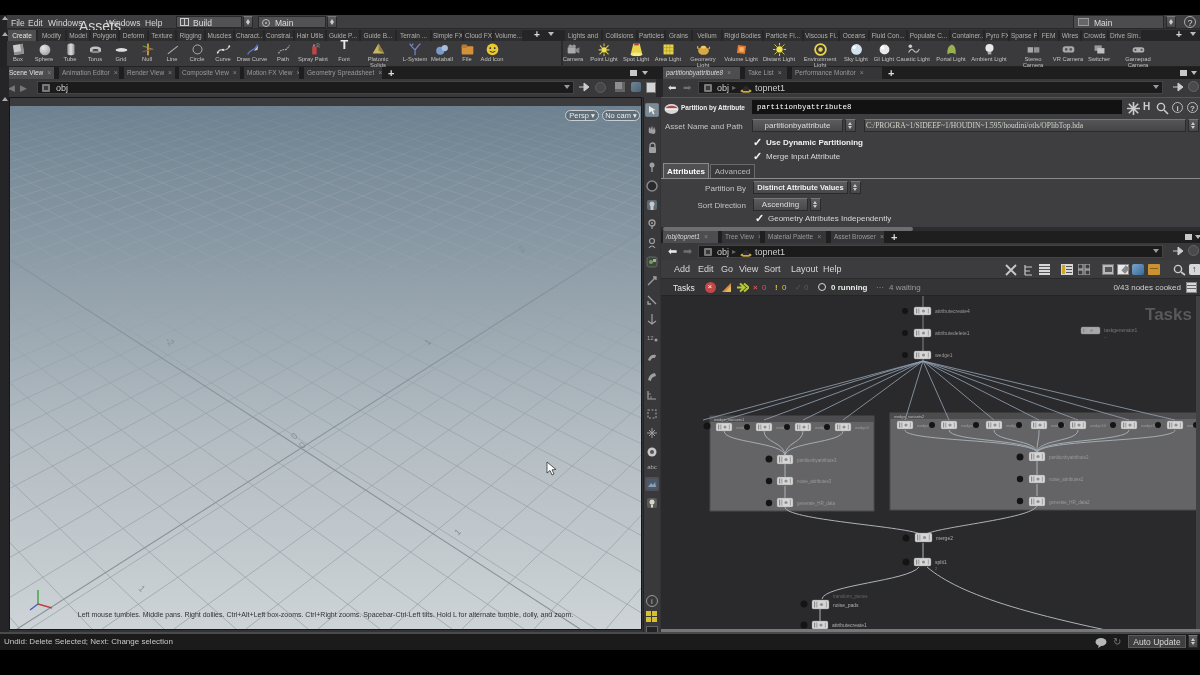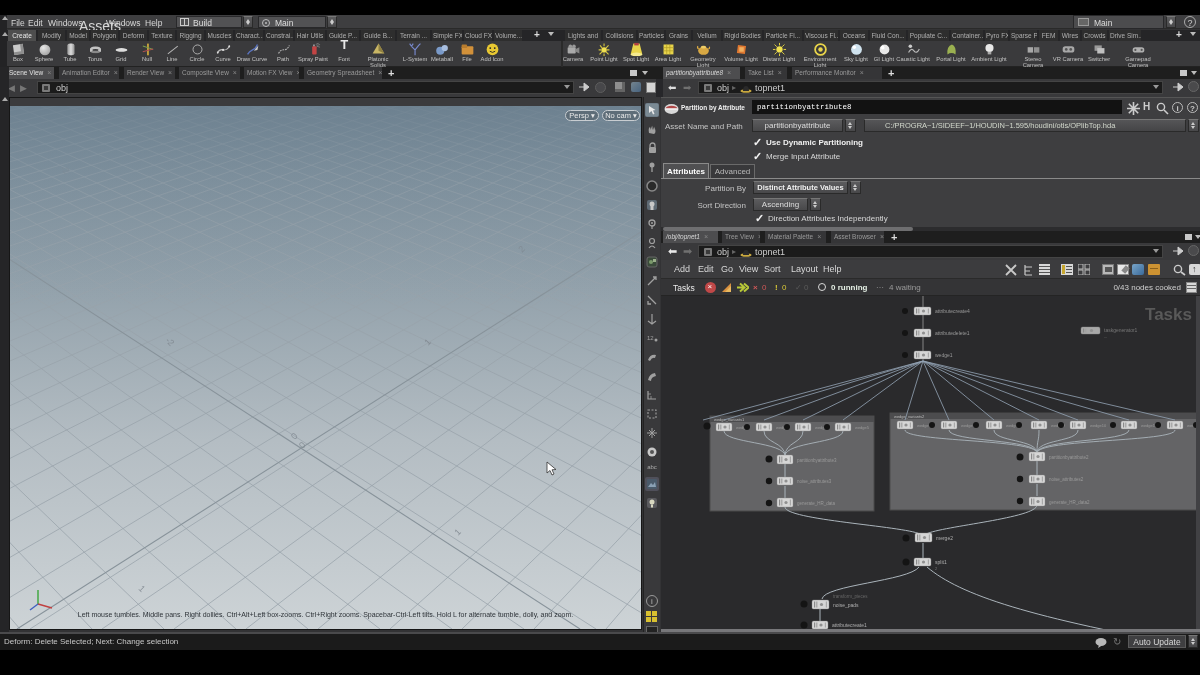--- a/index.html
+++ b/index.html
@@ -635,37 +635,37 @@
 <span class="abs" style="left:482px;top:3px;font-size:10px;font-weight:bold;color:#ccc;">H</span>
 <svg class="abs" style="left:495px;top:4px;" width="13" height="13">
       <circle cx="5" cy="5" r="3.6" stroke="#ccc" fill="none" stroke-width="1.4"></circle>
       <line x1="8" y1="8" x2="12" y2="12" stroke="#ccc" stroke-width="1.6"></line>
     </svg>
 <div class="abs" style="left:511px;top:4px;width:11px;height:11px;border-radius:50%;border:1px solid #bbb;color:#ccc;font-size:8px;text-align:center;line-height:11px;font-weight:bold;">i</div>
 <div class="abs" style="left:526px;top:4px;width:11px;height:11px;border-radius:50%;border:1px solid #bbb;color:#ccc;font-size:8px;text-align:center;line-height:11px;font-weight:bold;">?</div>
 <span class="abs" style="left:4px;top:24px;font-size:8px;color:#c4c4c4;white-space:nowrap;">Asset Name and Path</span>
 <div class="dd" style="left:91px;top:21px;width:91px;height:13px;line-height:12px;">partitionbyattribute</div>
 <div class="spin" style="left:184px;top:21px;width:11px;height:13px;"></div>
-<div class="abs" style="left:203px;top:21px;width:322px;height:13px;background:linear-gradient(#555557,#454547);border:1px solid #2a2a2a;border-top-color:#777;color:#d2d8cc;font-size:7.5px;line-height:12px;border-radius:1px;"><span style="margin-left:20px;">C:/PROGRA~1/SIDEEF~1/HOUDIN~1.595/houdini/otls/OPlibTop.hda</span></div>
+<div class="abs" style="left:203px;top:21px;width:322px;height:13px;background:linear-gradient(#555557,#454547);border:1px solid #2a2a2a;border-top-color:#777;color:#d2d8cc;font-size:7.5px;line-height:12px;border-radius:1px;"><span style="margin-left:1px;font-family:Liberation Serif, serif;">C:/PROGRA~1/SIDEEF~1/HOUDIN~1.595/houdini/otls/OPlibTop.hda</span></div>
 <div class="spin" style="left:527px;top:21px;width:11px;height:13px;"></div>
 <span class="chk" style="left:92px;top:38px;">✓</span>
     <span class="abs" style="left:105px;top:40px;font-size:8px;font-weight:bold;color:#f0f0f0;white-space:nowrap;">Use Dynamic Partitioning</span>
 <span class="chk" style="left:92px;top:52px;">✓</span>
     <span class="abs" style="left:105px;top:54px;font-size:8px;color:#d8d8d8;white-space:nowrap;">Merge Input Attribute</span>
 <div class="abs" style="left:2px;top:65px;width:46px;height:15px;background:#505052;border:1px solid #8a8a8a;border-bottom:none;color:#fff;font-weight:bold;font-size:8px;text-align:center;line-height:15px;">Attributes</div>
 <div class="abs" style="left:49px;top:66px;width:45px;height:14px;background:#39393b;border:1px solid #6a6a6a;border-bottom:none;color:#b8b8b8;font-size:8px;text-align:center;line-height:14px;">Advanced</div>
 <div class="abs" style="left:0;top:80px;width:539px;height:1px;background:#8a8a8a;"></div>
 <span class="abs" style="left:0px;top:86px;width:85px;font-size:8px;color:#c4c4c4;text-align:right;white-space:nowrap;">Partition By</span>
 <div class="dd" style="left:92px;top:83px;width:95px;height:13px;line-height:12px;font-weight:bold;color:#f0f0f0;font-size:7.5px;">Distinct Attribute Values</div>
 <div class="spin" style="left:189px;top:83px;width:11px;height:13px;"></div>
 <span class="abs" style="left:0px;top:103px;width:85px;font-size:8px;color:#c4c4c4;text-align:right;white-space:nowrap;">Sort Direction</span>
 <div class="dd" style="left:92px;top:100px;width:55px;height:13px;line-height:12px;">Ascending</div>
 <div class="spin" style="left:149px;top:100px;width:11px;height:13px;"></div>
 <span class="chk" style="left:94px;top:114px;">✓</span>
-    <span class="abs" style="left:107px;top:116px;font-size:8px;color:#d8d8d8;white-space:nowrap;">Direction Attributes Independently</span>
+    <span class="abs" style="left:107px;top:116px;font-size:8px;color:#d8d8d8;white-space:nowrap;">Geometry Attributes Independently</span>
 <div class="abs" style="left:0;top:129px;width:539px;height:4px;background:#2c2c2e;">
       <div class="abs" style="left:2px;top:0px;width:250px;height:4px;background:#6e6e70;border-radius:2px;"></div>
     </div>
 </div>
 <div class="abs" style="left:661px;top:231px;width:539px;height:12px;background:#1e1e1e;">
 <span class="ptab abs" style="left:2px;top:0;width:55px;background:#4d4d4f;color:#d8d8d8;font-style:italic;">/obj/topnet1<span class="x">×</span></span>
 <span class="ptab abs" style="left:61px;top:0;width:38px;background:#353537;color:#9a9a9a;">Tree View<span class="x">×</span></span>
 <span class="ptab abs" style="left:104px;top:0;width:61px;background:#353537;color:#9a9a9a;">Material Palette<span class="x">×</span></span>
 <span class="ptab abs" style="left:170px;top:0;width:53px;background:#353537;color:#9a9a9a;">Asset Browser<span class="x">×</span></span>
 <span class="abs" style="left:230px;top:0px;color:#ddd;font-size:11px;font-weight:bold;">+</span>
@@ -1038,20 +1038,20 @@
         <circle cx="160.0" cy="329.0" r="1.6" fill="#909090"></circle>
         <text x="171" y="331" font-size="5" fill="#b0b0b0">attributecreate1</text>
       </g>
       <text x="531" y="24" text-anchor="end" font-size="17" font-weight="bold" fill="#595959">Tasks</text>
     </svg>
 </div>
 <div class="abs" style="left:661px;top:629px;width:539px;height:5px;background:#77777a;"></div>
 <div class="abs" style="left:1196px;top:296px;width:4px;height:333px;background:#414144;"></div>
 <div class="abs" style="left:0;top:632px;width:1200px;height:2px;background:#4a4a4c;"></div>
 <div class="abs" style="left:0;top:634px;width:1200px;height:16px;background:#1b1b1b;">
-<span class="abs" style="left:4px;top:3px;font-size:8px;color:#c8c8c8;">Deform: Delete Selected; Next: Change selection</span>
+<span class="abs" style="left:4px;top:3px;font-size:8px;color:#c8c8c8;">Undid: Delete Selected; Next: Change selection</span>
 <svg class="abs" style="left:1095px;top:3px;" width="14" height="11">
       <ellipse cx="6" cy="5" rx="5.5" ry="4" fill="#b8b8b8"></ellipse>
       <path d="M4 8 L3 11 L7 8.5" fill="#b8b8b8"></path>
     </svg>
 <span class="abs" style="left:1113px;top:2px;color:#777;font-size:10px;">↻</span>
 <div class="abs" style="left:1128px;top:1px;width:58px;height:13px;background:#3f3f41;border:1px solid #5a5a5a;color:#d8d8d8;font-size:8.5px;text-align:center;line-height:12px;">Auto Update</div>
 <div class="spin" style="left:1188px;top:1px;width:10px;height:13px;"></div>
 </div>
 </body></html>

